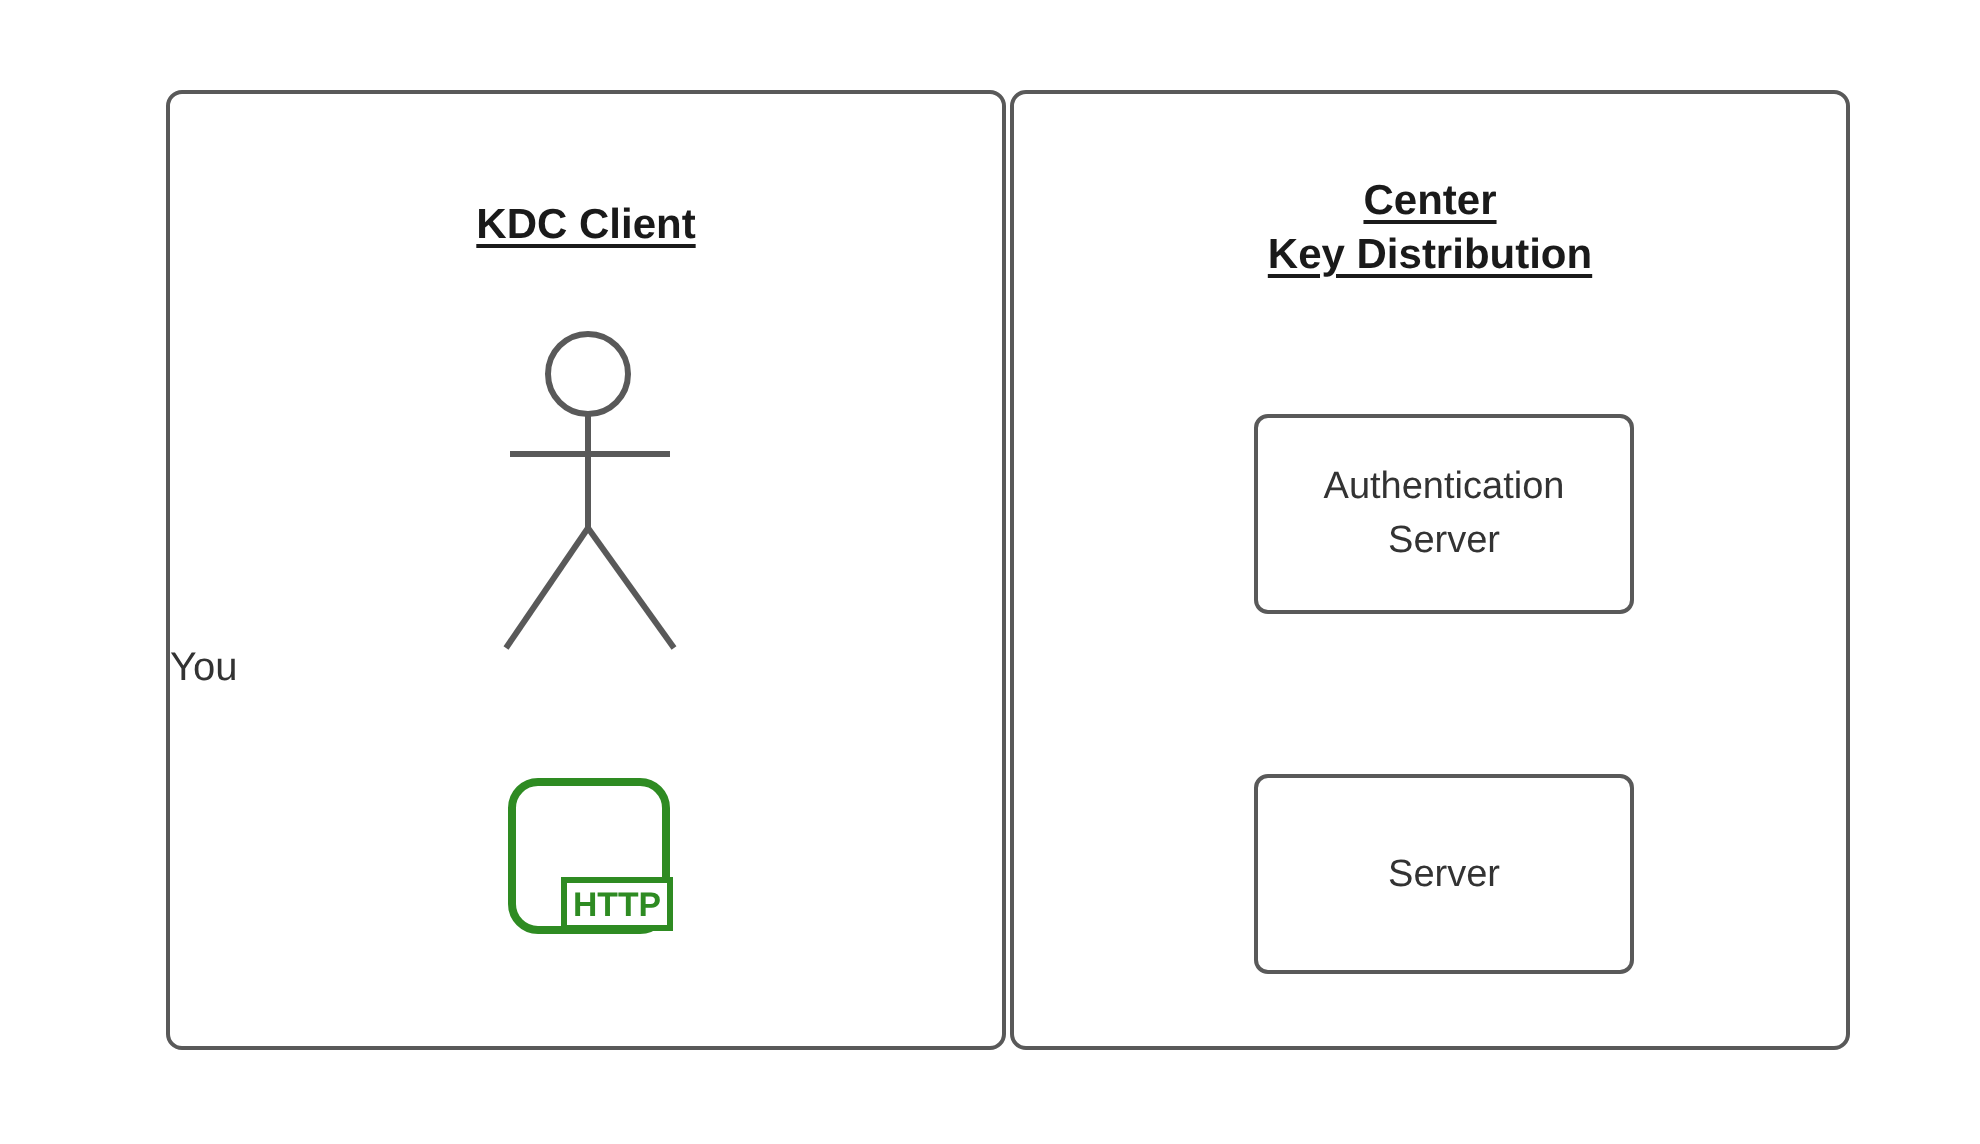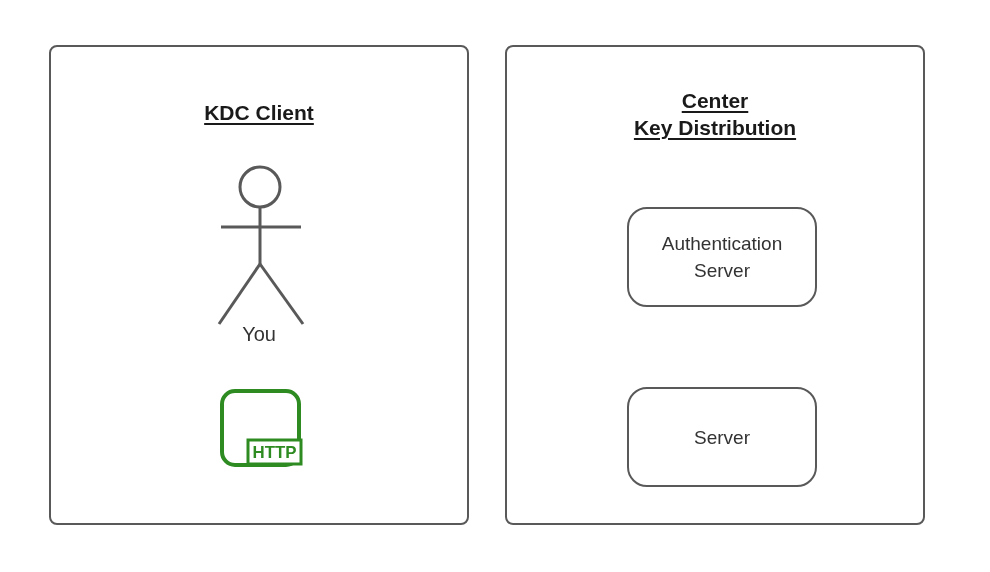--- a/index.html
+++ b/index.html
@@ -18,21 +18,21 @@
   .panel {
     position: absolute;
     top: 45px;
     width: 420px;
     height: 480px;
     border: 2px solid #595959;
     border-radius: 8px;
     background: #ffffff;
     box-sizing: border-box;
   }
-  .panel.left  { left: 49px; }
+  .panel.left  { left: 83px; }
   .panel.right { left: 505px; }
 
   .panel-title {
     position: absolute;
     left: 0;
     width: 100%;
     text-align: center;
     font-size: 21px;
     font-weight: bold;
     color: #1a1a1a;
@@ -44,21 +44,20 @@
     text-decoration-thickness: 2px;
     text-underline-offset: 3px;
   }
   .left .panel-title  { top: 52px; }
   .right .panel-title { top: 40px; }
 
   .label {
     position: absolute;
     left: 0;
     width: 100%;
-    text-align: center;
     font-size: 20px;
     color: #333333;
     line-height: 24px;
   }
   .actor-label   { top: 275px; }
   .service-label { top: 423px; }
 
   .actor-svg {
     position: absolute;
     left: 150px;
@@ -89,21 +88,21 @@
     font-size: 17px;
     font-weight: bold;
   }
 
   .server-box {
     position: absolute;
     left: 120px;
     width: 190px;
     height: 100px;
     border: 2px solid #595959;
-    border-radius: 20px;
+    border-radius: 7px;
     background: #ffffff;
     box-sizing: border-box;
     display: flex;
     flex-direction: column;
     align-items: center;
     justify-content: center;
     font-size: 19px;
     color: #333333;
     line-height: 27px;
     text-align: center;

